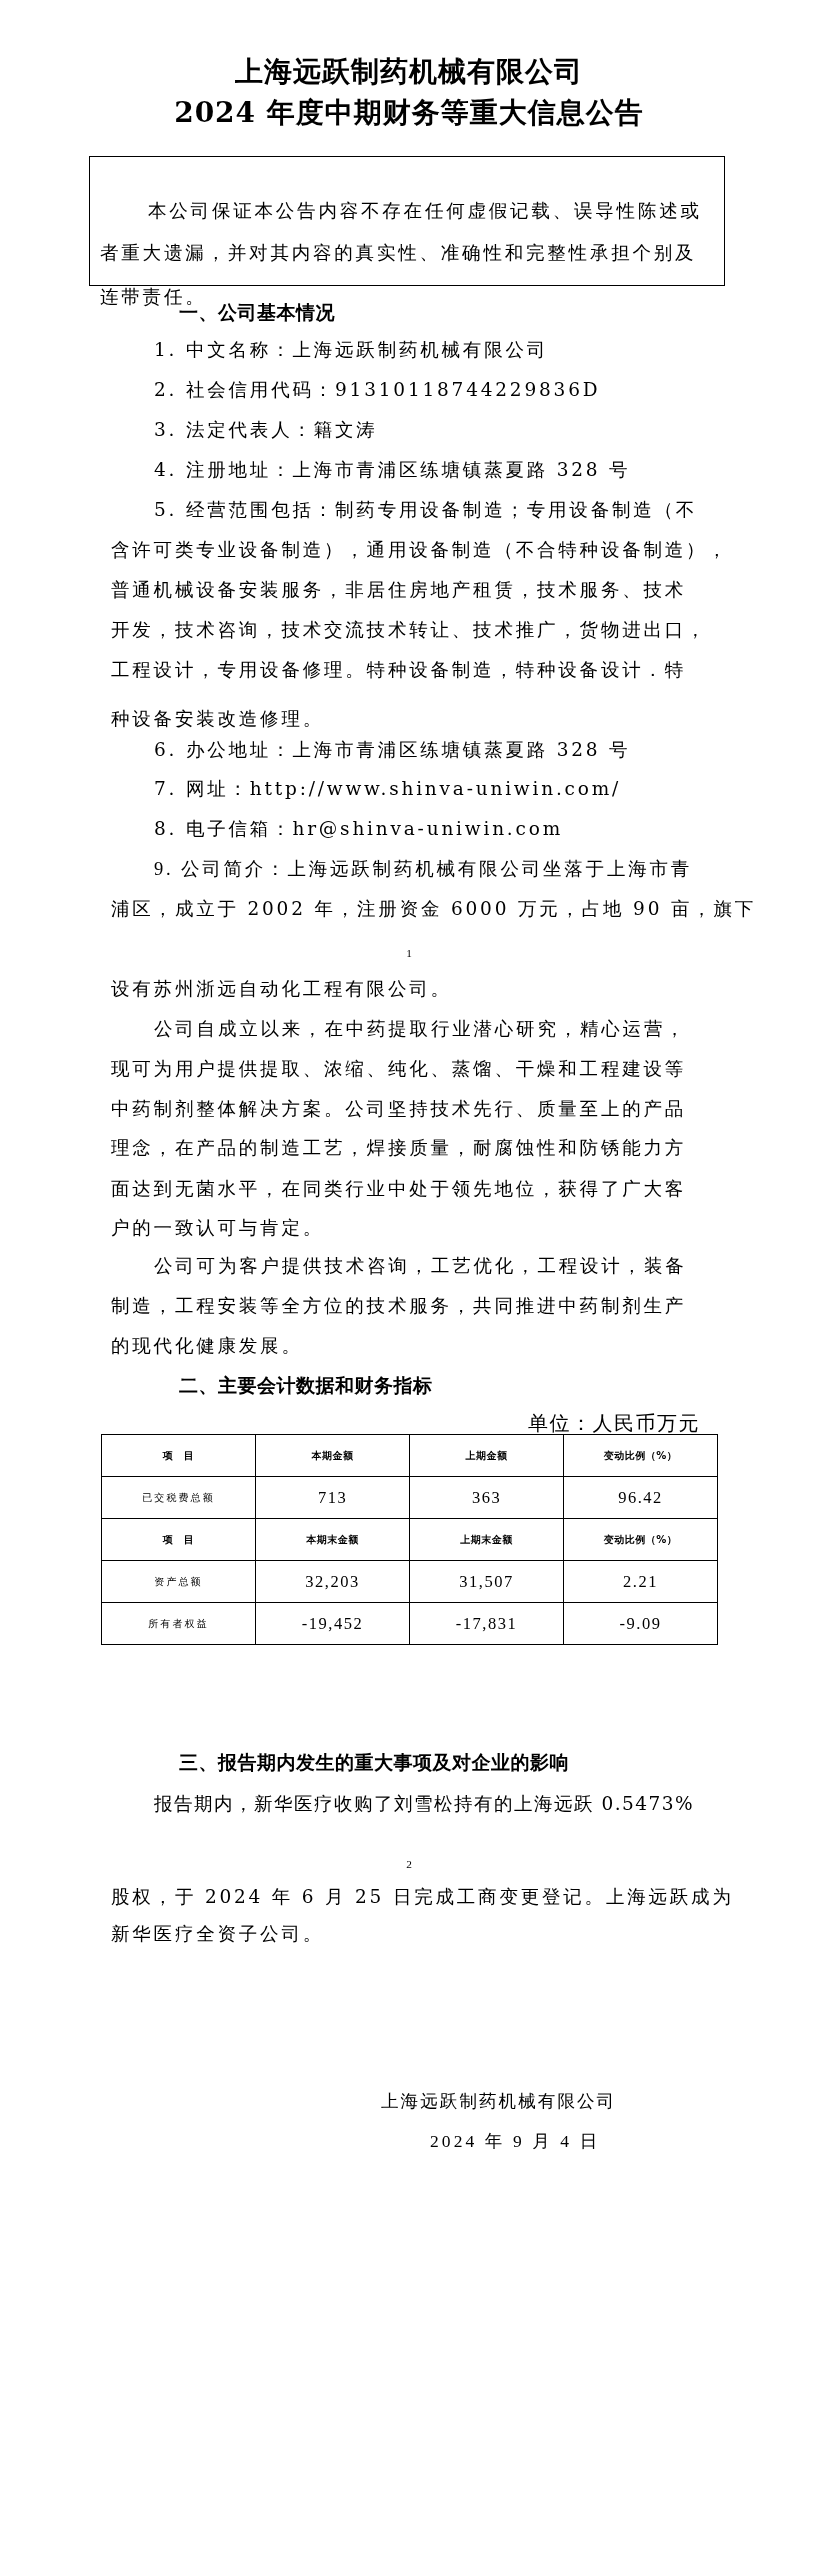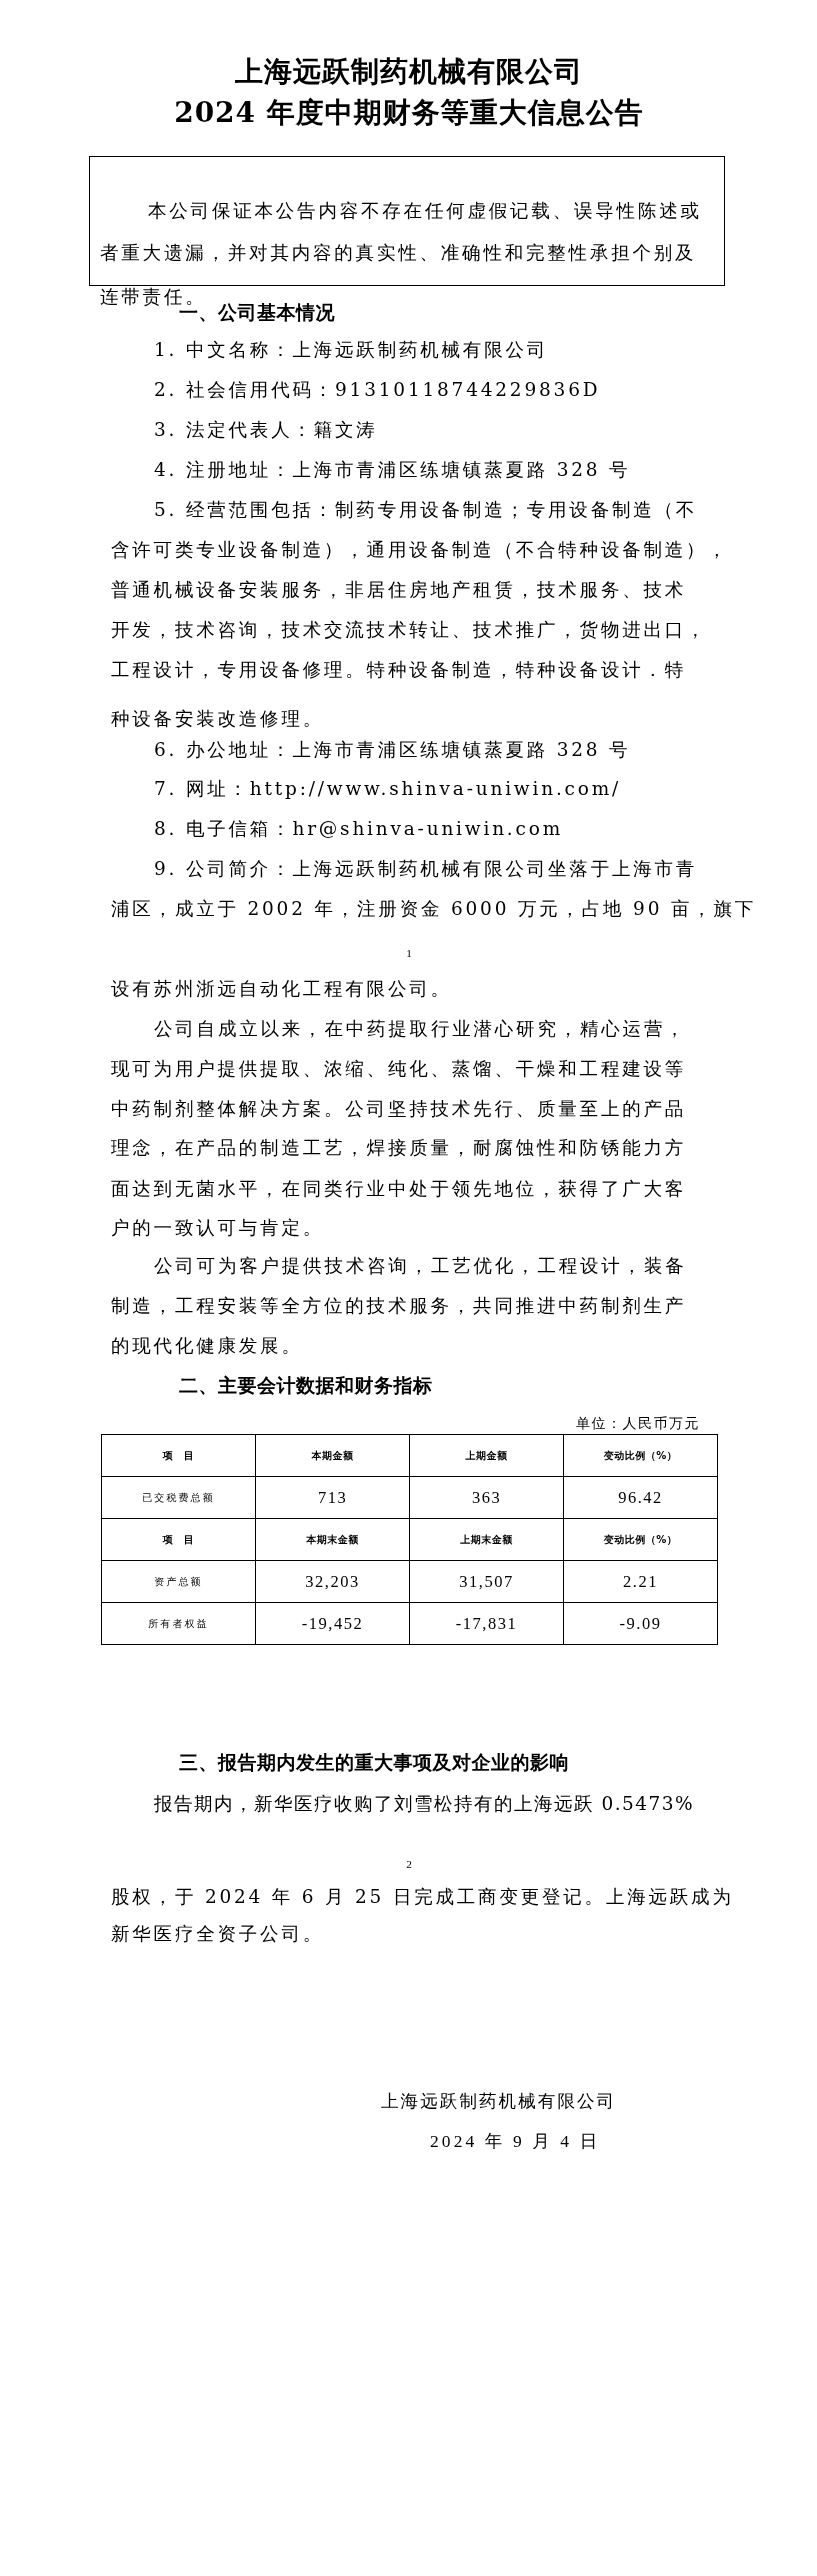--- a/index.html
+++ b/index.html
@@ -11,21 +11,21 @@
   .body-line { font-size: 18.5px; letter-spacing: 2.8px; transform: translateY(-50%); }
   .indent { left: 154px; }
   .flush { left: 111px; }
   .heading { font-family: "DejaVu Sans", sans-serif; font-weight: bold; font-size: 19px;
              letter-spacing: 0.5px; left: 154px; transform: translateY(-50%); margin-left: 25px; }
   .notice-box { position: absolute; left: 89px; top: 156px; width: 634px; height: 128px;
                 border: 1.3px solid #000; }
   .notice-line { font-size: 18.5px; letter-spacing: 2.8px; transform: translateY(-50%); margin-top: 29px; }
   .page-num { font-family: "Liberation Serif", serif; font-size: 11.3px; left: 0; width: 818px;
               text-align: center; transform: translateY(-50%); }
-  .unit { font-size: 14px; letter-spacing: 1.5px; right: 118px; transform: translateY(-50%); }
+  .unit { font-size: 20px; letter-spacing: 1.5px; right: 118px; transform: translateY(-50%); }
   table.fin { position: absolute; left: 101px; top: 1434px; width: 615px;
               border-collapse: collapse; table-layout: fixed; }
   table.fin td { border: 1px solid #000; height: 41px; text-align: center; vertical-align: middle;
                  font-size: 10px; letter-spacing: 2.1px; padding: 0; }
   table.fin tr.hdr td { font-family: "DejaVu Sans", sans-serif; font-weight: bold; letter-spacing: 0.5px; }
   table.fin td.num { font-family: "Liberation Serif", serif; font-size: 16.5px; letter-spacing: 1.5px; }
   .sig { font-size: 17.5px; letter-spacing: 2.1px; left: 381px; transform: translateY(-50%); }
   .sig-date { font-family: "Liberation Serif", serif; font-size: 17.5px; letter-spacing: 3.1px; left: 430px; transform: translateY(-50%); }
 </style>
 </head>
@@ -46,21 +46,21 @@
 <div class="abs body-line indent" style="top:470px;">4. 注册地址：上海市青浦区练塘镇蒸夏路 328 号</div>
 <div class="abs body-line indent" style="top:510px;">5. 经营范围包括：制药专用设备制造；专用设备制造（不</div>
 <div class="abs body-line flush" style="top:550px;">含许可类专业设备制造），通用设备制造（不合特种设备制造），</div>
 <div class="abs body-line flush" style="top:590px;">普通机械设备安装服务，非居住房地产租赁，技术服务、技术</div>
 <div class="abs body-line flush" style="top:630px;">开发，技术咨询，技术交流技术转让、技术推广，货物进出口，</div>
 <div class="abs body-line flush" style="top:670px;">工程设计，专用设备修理。特种设备制造，特种设备设计．特</div>
 <div class="abs body-line flush" style="top:709px;margin-top:10px;">种设备安装改造修理。</div>
 <div class="abs body-line indent" style="top:750px;">6. 办公地址：上海市青浦区练塘镇蒸夏路 328 号</div>
 <div class="abs body-line indent" style="top:789px;">7. 网址：http://www.shinva-uniwin.com/</div>
 <div class="abs body-line indent" style="top:829px;">8. 电子信箱：hr@shinva-uniwin.com</div>
-<div class="abs body-line indent" style="top:869px;">9. 公司简介：上海远跃制药机械有限公司坐落于上海市青</div>
+<div class="abs body-line indent" style="top:869px;font-family:Liberation Serif, serif;">9. 公司简介：上海远跃制药机械有限公司坐落于上海市青</div>
 <div class="abs body-line flush" style="top:909px;">浦区，成立于 2002 年，注册资金 6000 万元，占地 90 亩，旗下</div>
 
 <div class="abs page-num" style="top:954px;">1</div>
 
 <div class="abs body-line flush" style="top:989px;">设有苏州浙远自动化工程有限公司。</div>
 <div class="abs body-line indent" style="top:1029px;">公司自成立以来，在中药提取行业潜心研究，精心运营，</div>
 <div class="abs body-line flush" style="top:1069px;">现可为用户提供提取、浓缩、纯化、蒸馏、干燥和工程建设等</div>
 <div class="abs body-line flush" style="top:1109px;">中药制剂整体解决方案。公司坚持技术先行、质量至上的产品</div>
 <div class="abs body-line flush" style="top:1148px;">理念，在产品的制造工艺，焊接质量，耐腐蚀性和防锈能力方</div>
 <div class="abs body-line flush" style="top:1189px;">面达到无菌水平，在同类行业中处于领先地位，获得了广大客</div>

